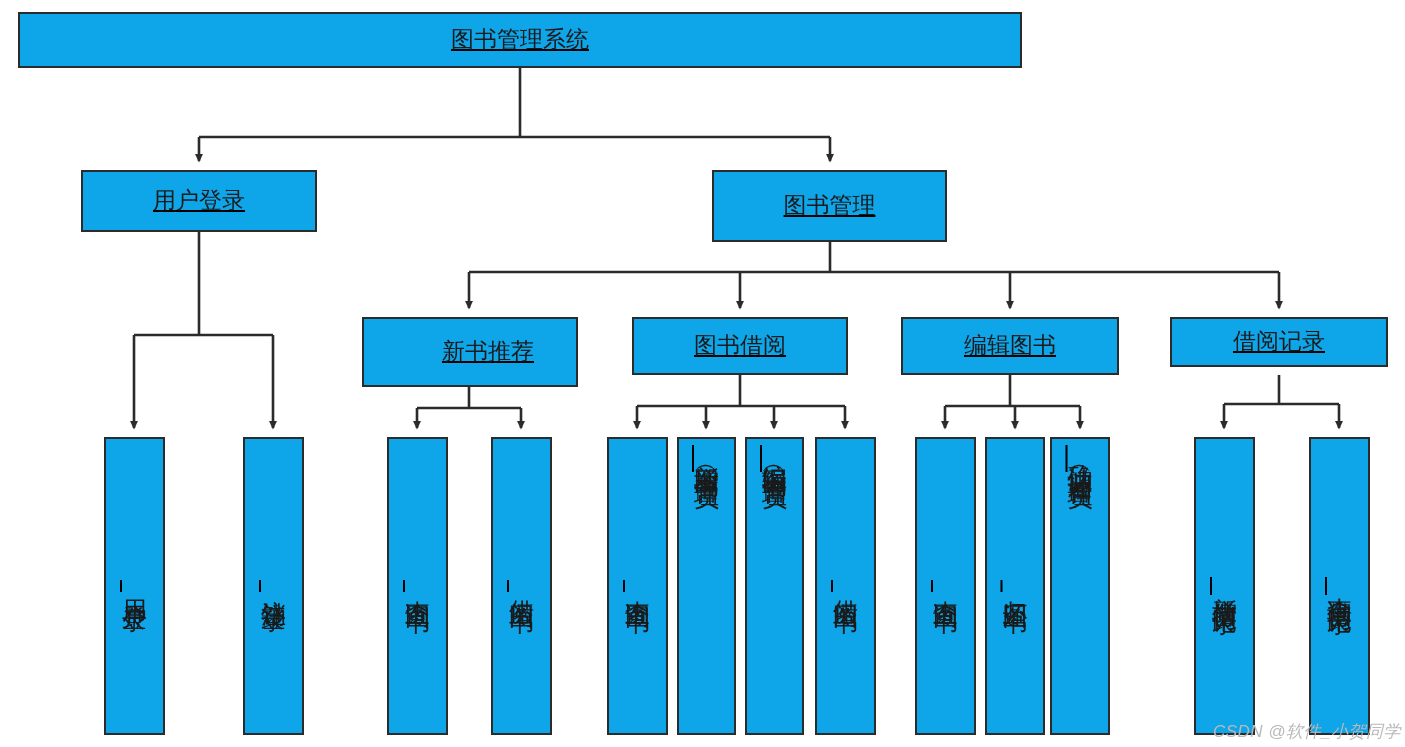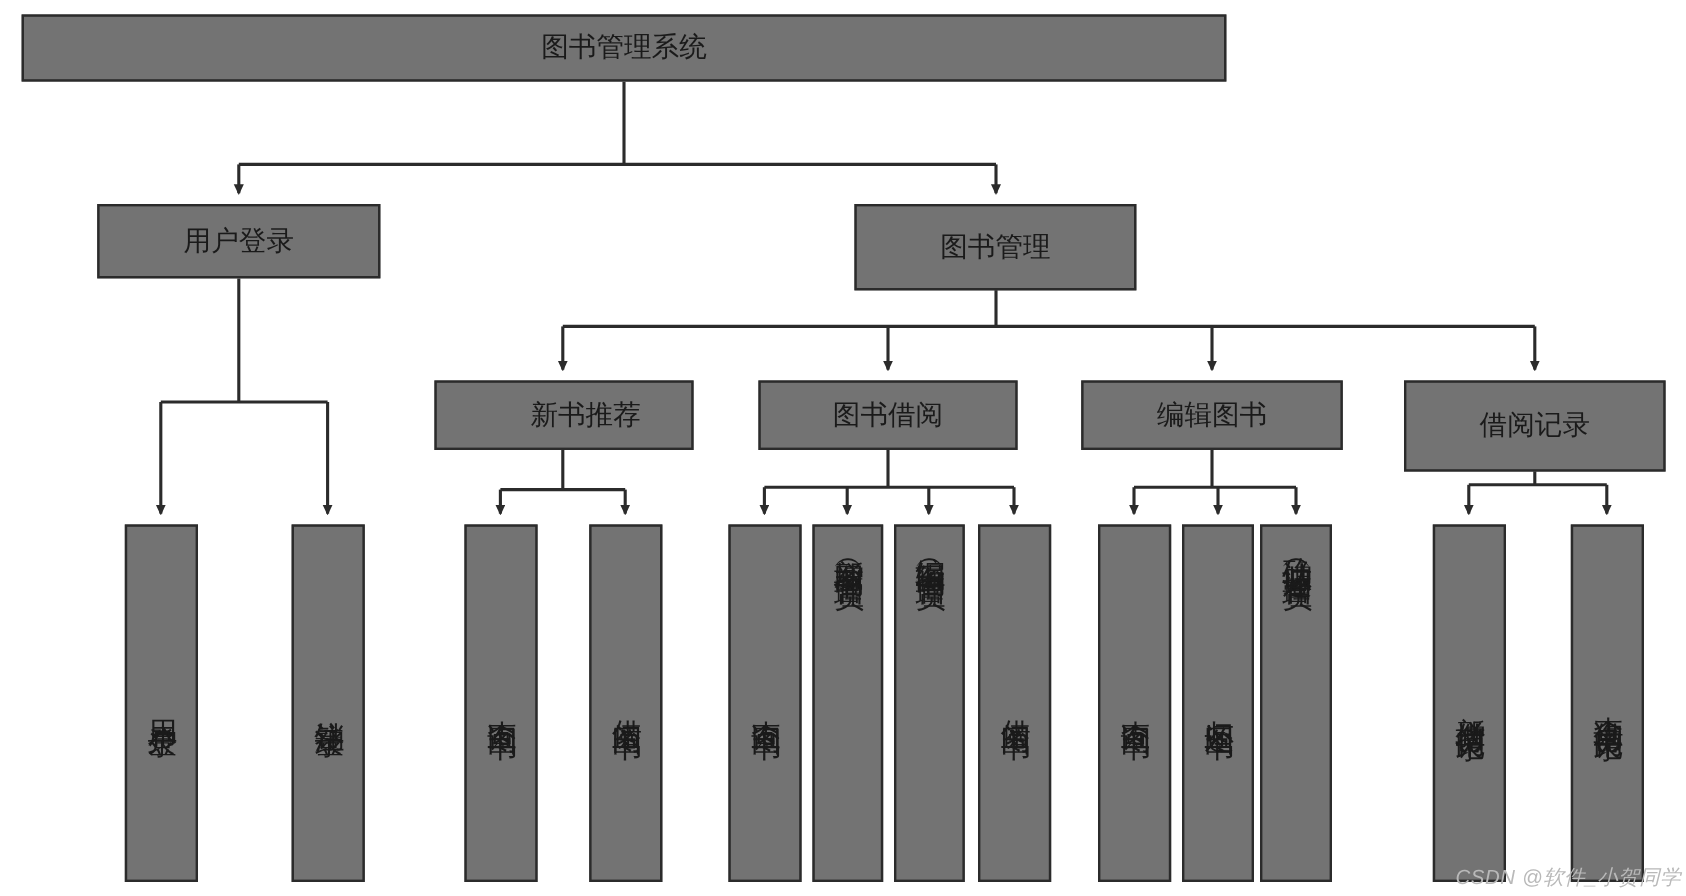--- a/index.html
+++ b/index.html
@@ -22,26 +22,27 @@
   svg.edges {
     position: absolute;
     left: 0;
     top: 0;
     width: 1405px;
     height: 747px;
   }
   .node {
     position: absolute;
     box-sizing: border-box;
-    background: #737373;
+    background: #0ea5e9;
     border: 2.5px solid #2b2b2b;
     display: flex;
     align-items: center;
     justify-content: center;
     overflow: hidden;
+    text-decoration: underline;
   }
   .node-label {
     color: #1a1a1a;
     line-height: 1.18;
     white-space: pre;
     text-align: center;
   }
   .horiz .node-label {
     font-size: 23px;
   }
@@ -149,33 +150,33 @@
   </div>
 
   <div class="node horiz" style="left:81px; top:170px; width:236px; height:62px;">
     <span class="node-label">用户登录</span>
   </div>
 
   <div class="node horiz" style="left:712px; top:170px; width:235px; height:72px;">
     <span class="node-label">图书管理</span>
   </div>
 
-  <div class="node horiz" style="left:362px; top:317px; width:216px; height:58px;padding-left:36px;">
+  <div class="node horiz" style="left:362px; top:317px; width:216px; height:70px;padding-left:36px;">
     <span class="node-label">新书推荐</span>
   </div>
 
   <div class="node horiz" style="left:632px; top:317px; width:216px; height:58px;">
     <span class="node-label">图书借阅</span>
   </div>
 
   <div class="node horiz" style="left:901px; top:317px; width:218px; height:58px;">
     <span class="node-label">编辑图书</span>
   </div>
 
-  <div class="node horiz" style="left:1170px; top:317px; width:218px; height:76px;">
+  <div class="node horiz" style="left:1170px; top:317px; width:218px; height:50px;">
     <span class="node-label">借阅记录</span>
   </div>
 
   <div class="node vert center-text" style="left:104px; top:437px; width:61px; height:298px;">
     <span class="node-label">用户登录</span>
   </div>
 
   <div class="node vert center-text" style="left:243px; top:437px; width:61px; height:298px;">
     <span class="node-label">注销登录</span>
   </div>

